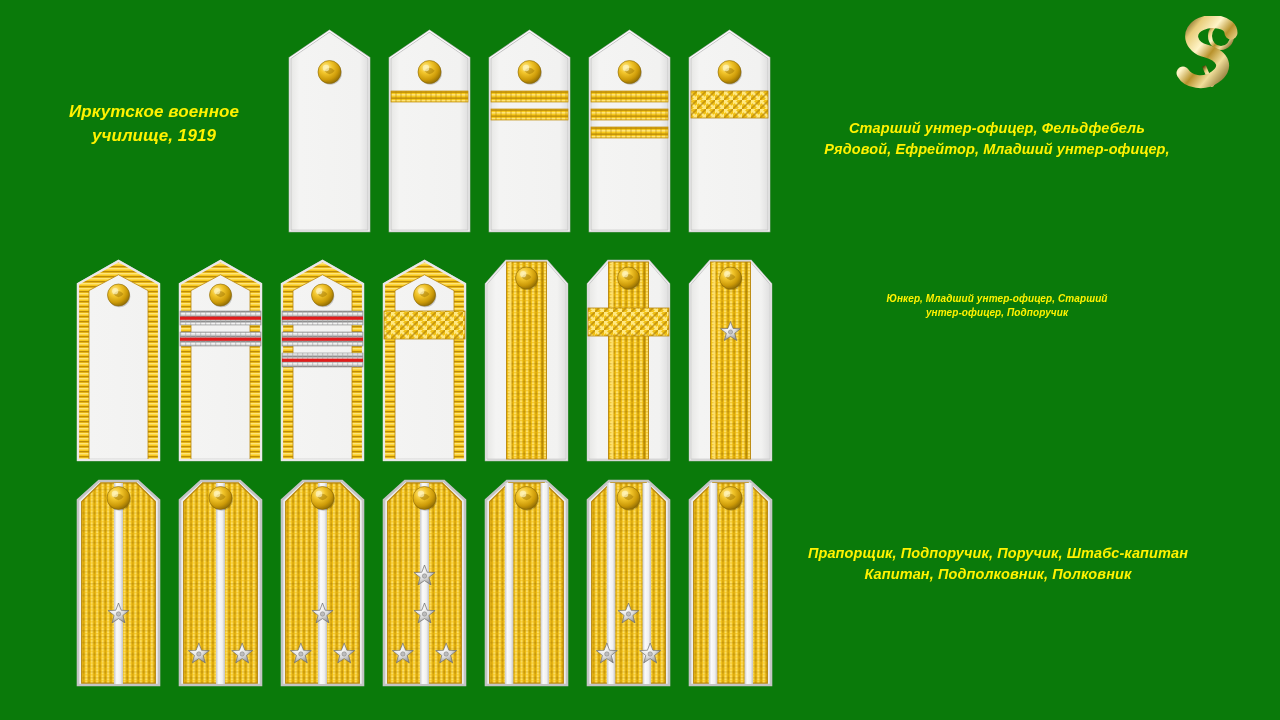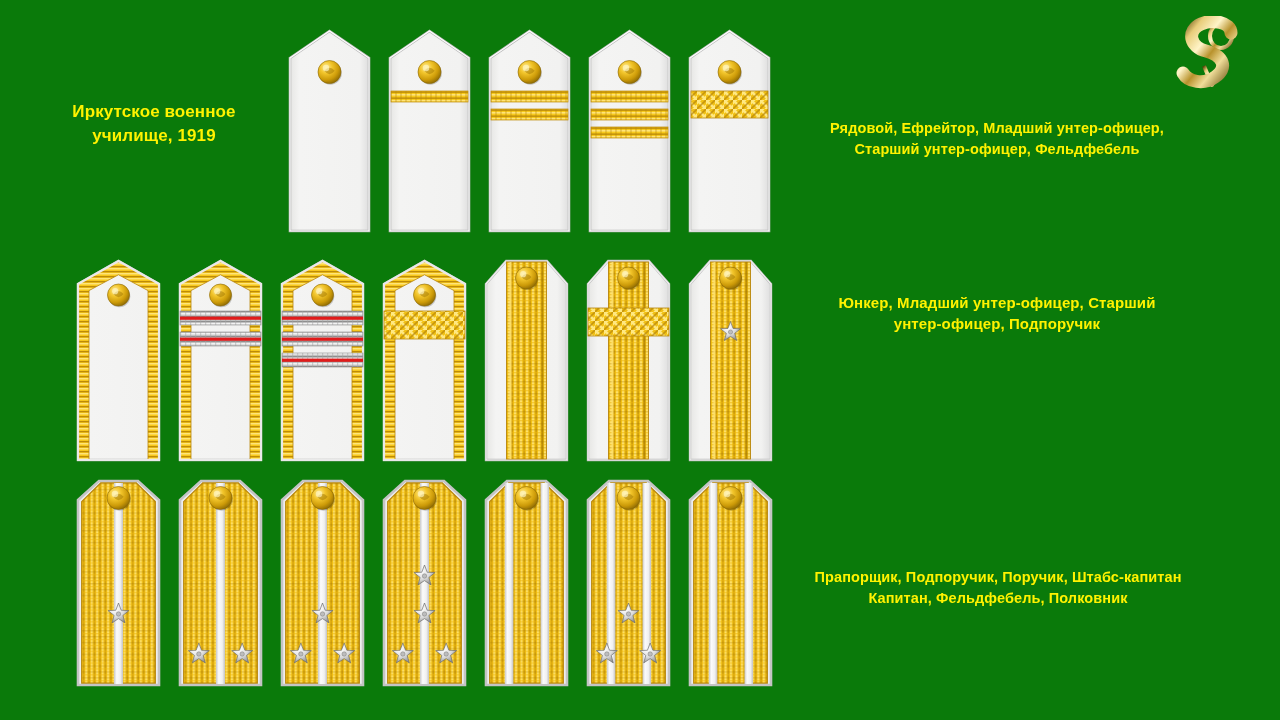--- a/index.html
+++ b/index.html
@@ -2,31 +2,31 @@
 <html><head>
 <meta charset="utf-8">
 <style>
   html,body{margin:0;padding:0;}
   body{
     width:1280px;height:720px;overflow:hidden;
     background:#0a7a0a;
     font-family:"Liberation Sans","DejaVu Sans",sans-serif;
     position:relative;
   }
-  #stage{position:absolute;inset:0;}
+  #stage{position:absolute;inset:0;font-style:italic;}
 
   
   .caption{
     position:absolute;color:#fff200;font-weight:bold;
     text-align:center;line-height:1.42;letter-spacing:.1px;
   }
   #title-caption{left:34px;top:100px;width:240px;font-size:17px;}
   #row1-caption{left:780px;top:118px;width:434px;font-size:14.5px;}
-  #row2-caption{left:772px;top:292px;width:450px;font-size:15px;}
-  #row3-caption{left:776px;top:567px;width:444px;font-size:14.5px;}
+  #row2-caption{left:772px;top:292px;width:450px;font-size:10px;}
+  #row3-caption{left:776px;top:543px;width:444px;font-size:14.5px;}
   .caption .ln{display:block;}
 
   
   #logo{position:absolute;left:1168px;top:16px;width:88px;height:74px;}
   #logo svg{display:block;}
 
   
   .board{position:absolute;}
   .board svg{display:block;}
 
@@ -62,32 +62,32 @@
       </g>
     </svg>
   </div>
 
   <div id="title-caption" class="caption">
     <span class="ln">Иркутское военное</span>
     <span class="ln">училище, 1919</span>
   </div>
 
   <div id="row1-caption" class="caption">
+    <span class="ln">Старший унтер-офицер, Фельдфебель</span>
     <span class="ln">Рядовой, Ефрейтор, Младший унтер-офицер,</span>
-    <span class="ln">Старший унтер-офицер, Фельдфебель</span>
   </div>
 
   <div id="row2-caption" class="caption">
     <span class="ln">Юнкер, Младший унтер-офицер, Старший</span>
     <span class="ln">унтер-офицер, Подпоручик</span>
   </div>
 
   <div id="row3-caption" class="caption">
     <span class="ln">Прапорщик, Подпоручик, Поручик, Штабс-капитан</span>
-    <span class="ln">Капитан, Фельдфебель, Полковник</span>
+    <span class="ln">Капитан, Подполковник, Полковник</span>
   </div>
 
   <div class="row" id="row-1" style="left: 0px; top: 0px;">
       <div class="board" title="Рядовой" style="left: 288px; top: 28px; width: 83px; height: 206px;">
         <svg width="83" height="206" viewBox="0 0 83 206">
           <path d="M2 30 L41.5 3 L81 30 L81 203 L2 203 Z" fill="url(#cloth)" stroke="#b9b9b9" stroke-width="2.6"></path>
           <path d="M2 30 L41.5 3 L81 30 L81 203 L2 203 Z" fill="none" stroke="#ffffff" stroke-width="1.1"></path>
           <g>
             <circle cx="42.3" cy="45.2" r="11.5" fill="#00000033"></circle>
             <circle cx="41.5" cy="44" r="11.5" fill="url(#btn)" stroke="#8a6704" stroke-width="0.6"></circle>

